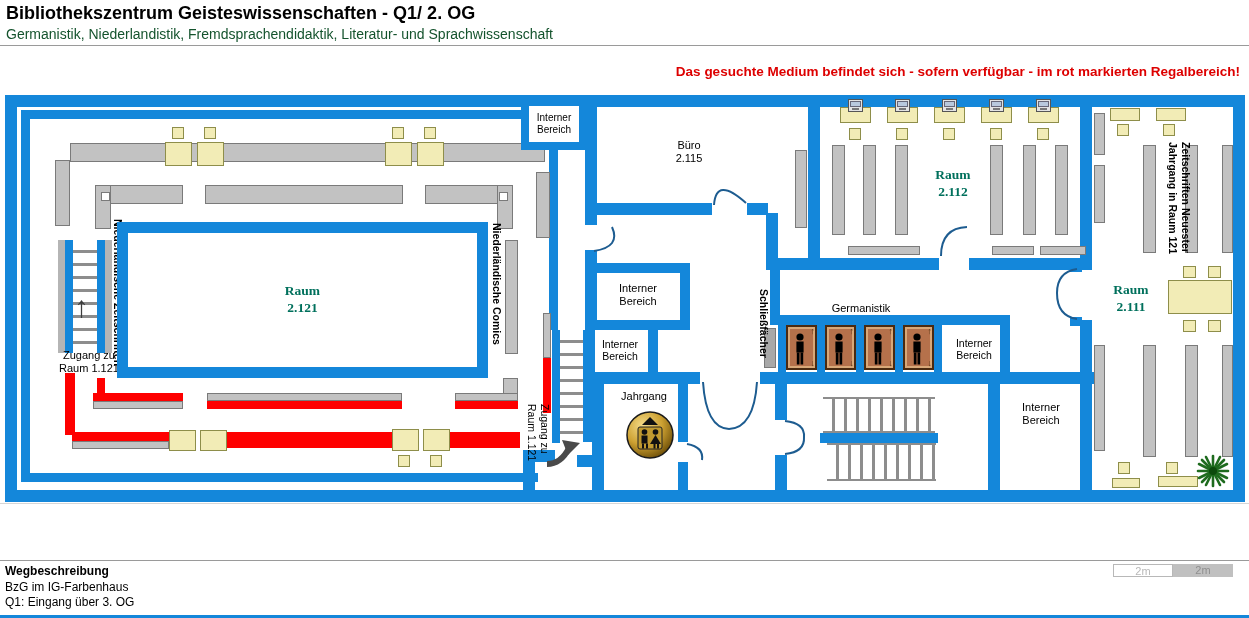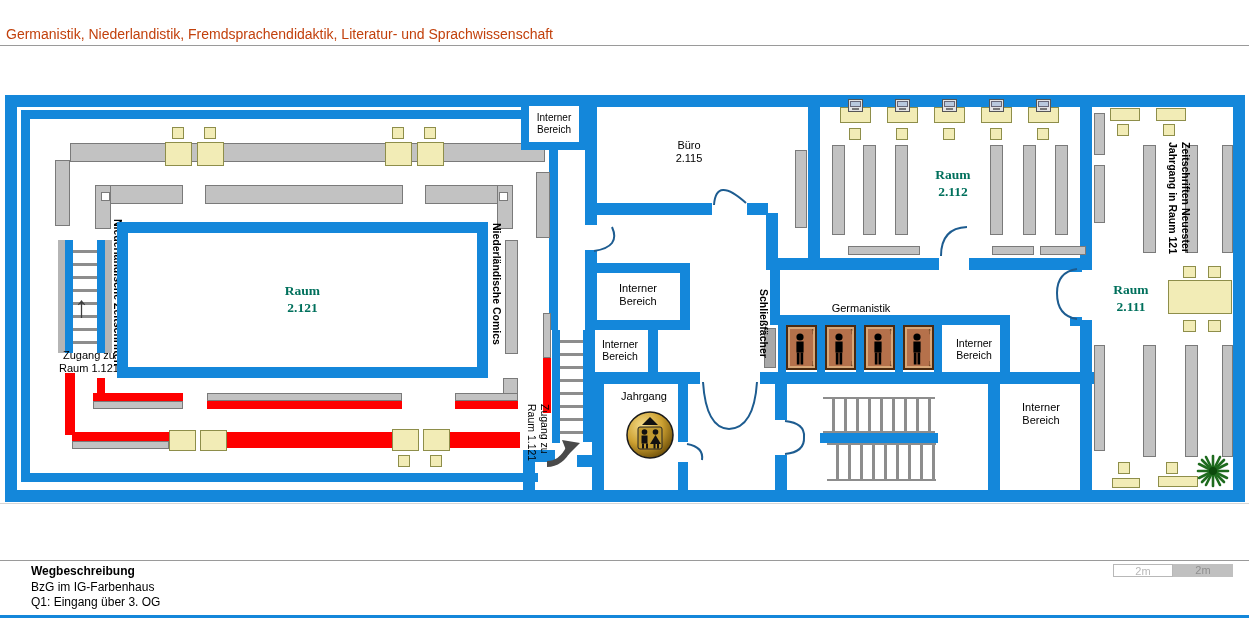--- a/index.html
+++ b/index.html
@@ -26,36 +26,38 @@
         border-top:2px solid #8d8d8d;border-bottom:2px solid #8d8d8d;box-sizing:border-box;}
   .cabin{position:absolute;width:31px;height:45px;background:#B5714B;border:2px solid #4a2a10;
         box-sizing:border-box;box-shadow:inset 0 0 0 2px #d8a878;}
   .cabin svg{position:absolute;left:4px;top:5px;}
   .cabin .up{position:absolute;right:0px;top:0px;font-size:9px;color:#5a3a18;line-height:1;}
   .cabin .dn{position:absolute;right:0px;bottom:0px;font-size:9px;color:#5a3a18;line-height:1;}
   .pc{position:absolute;width:15px;height:13px;background:#e3e3e3;border:1px solid #555;box-sizing:border-box;}
   .pc .scr{height:6px;margin:1px;background:#b9c9dd;border:1px solid #667;box-sizing:border-box;}
   .pc .kb{height:2px;margin:1px 3px 0;background:#777;}
   .hdr-title{position:absolute;left:6px;top:3px;font-size:18px;font-weight:bold;color:#000;}
-  .hdr-sub{position:absolute;left:6px;top:26px;font-size:14px;color:#c2410c;}
+  .hdr-sub{position:absolute;left:6px;top:26px;font-size:14px;color:#14532d;}
   .brand{position:absolute;right:6px;top:1px;font-size:25px;font-weight:bold;color:#e4e4e4;letter-spacing:2px;}
   .notice{position:absolute;right:9px;top:64px;font-size:13.5px;font-weight:bold;color:#dd0000;}
   .rule{position:absolute;left:0;width:1249px;height:1px;background:#9a9a9a;}
-  .foot{position:absolute;left:5px;font-size:12px;color:#000;margin-left:26px;}
+  .foot{position:absolute;left:5px;font-size:12px;color:#000;}
   .scalebox{position:absolute;width:60px;height:13px;font-size:11px;text-align:center;line-height:13px;box-sizing:border-box;}
   .arrow-up{position:absolute;font-size:30px;font-weight:bold;color:#3d3d3d;line-height:1;}
   svg.overlay{position:absolute;left:0;top:0;pointer-events:none;}
 </style>
 </head>
 <body>
 
 <div class="page">
 
+  <div class="hdr-title">Bibliothekszentrum Geisteswissenschaften - Q1/ 2. OG</div>
   <div class="hdr-sub">Germanistik, Niederlandistik, Fremdsprachendidaktik, Literatur- und Sprachwissenschaft</div>
   <div class="rule" style="top:45px"></div>
+  <div class="notice">Das gesuchte Medium befindet sich - sofern verfügbar -  im rot markierten Regalbereich!</div>
 
   <div>
 
     <div class="w" style="left:5px;top:95px;width:1240px;height:12px"></div>
     <div class="w" style="left:5px;top:490px;width:1240px;height:12px"></div>
     <div class="w" style="left:5px;top:95px;width:12px;height:407px"></div>
     <div class="w" style="left:1233px;top:95px;width:12px;height:407px"></div>
 
     <div class="w" style="left:21px;top:110px;width:507px;height:9px"></div>
     <div class="w" style="left:21px;top:110px;width:9px;height:372px"></div>

